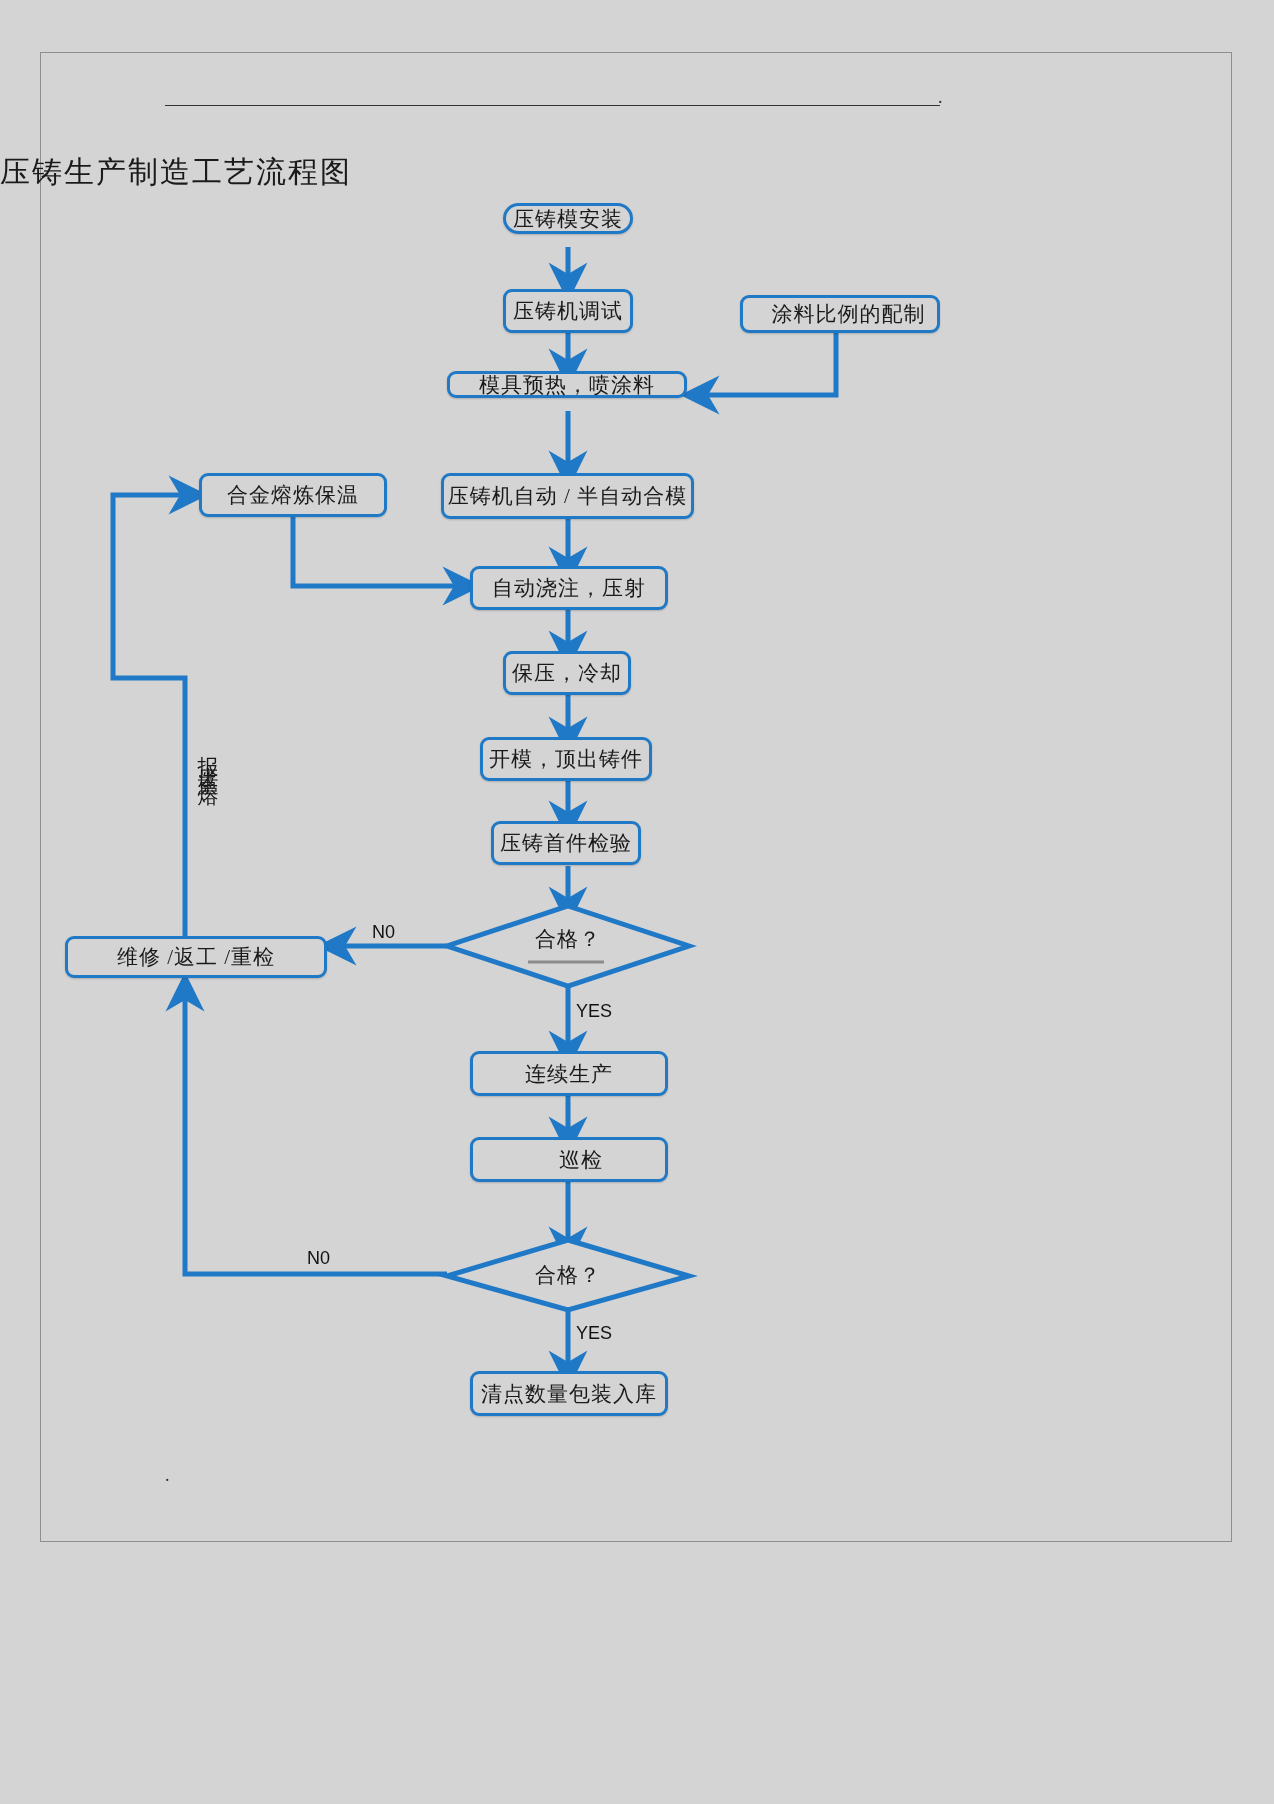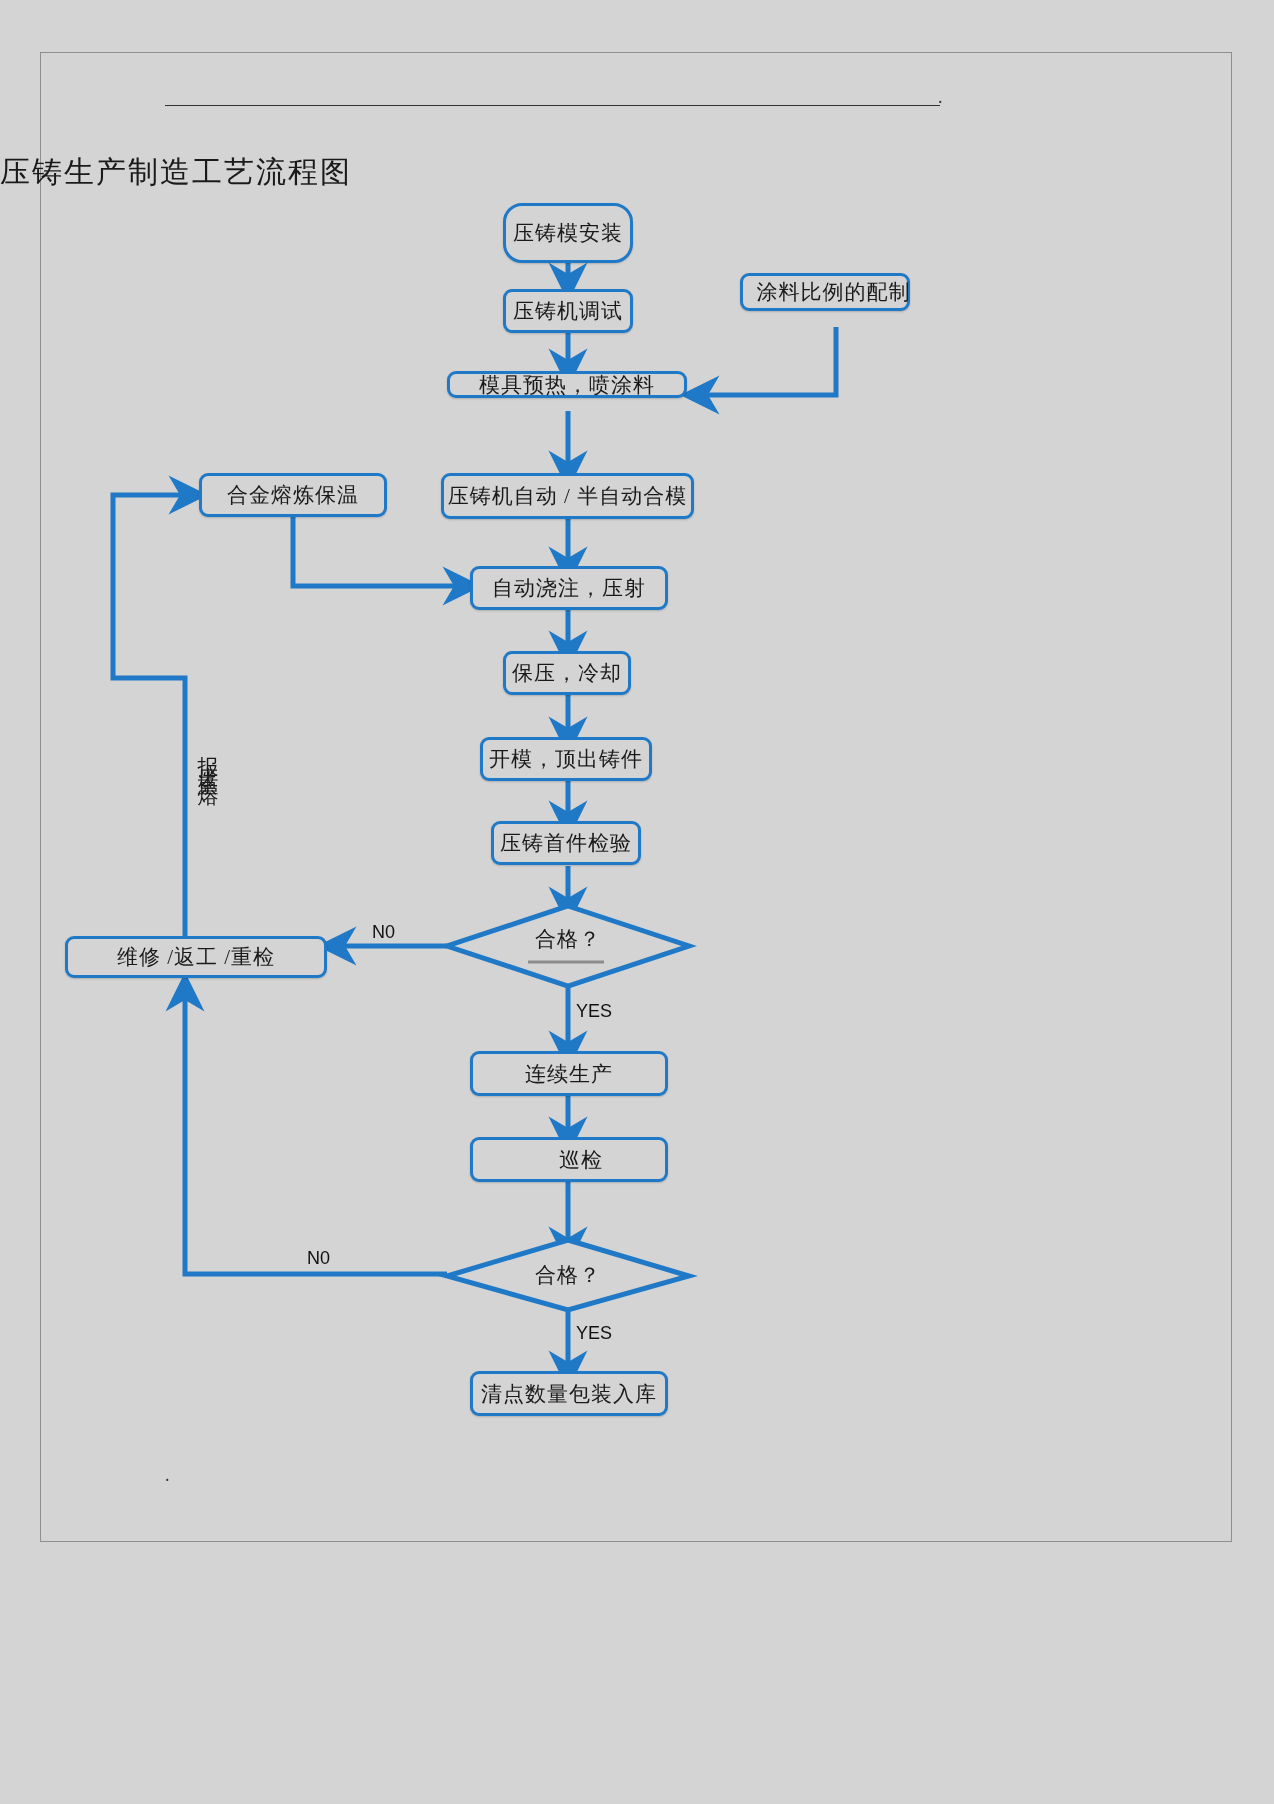--- a/index.html
+++ b/index.html
@@ -151,29 +151,29 @@
 
     <line x1="568" y1="1308" x2="568" y2="1370" marker-end="url(#ah)"></line>
   </g>
 
   <polygon points="568,906 689,946 568,986 447,946" fill="#d4d4d4" stroke="#2079c6" stroke-width="5"></polygon>
   <line x1="528" y1="962" x2="604" y2="962" stroke="#8c8c8c" stroke-width="3"></line>
 
   <polygon points="568,1240 689,1276 568,1310 447,1276" fill="#d4d4d4" stroke="#2079c6" stroke-width="5"></polygon>
 </svg>
 
-<div class="node" style="left:503px;top:203px;width:130px;height:60px;border-radius:19px;">
+<div class="node" style="left:503px;top:203px;width:130px;height:31px;border-radius:19px;">
   <span>压铸模安装</span>
 </div>
 
 <div class="node" style="left:503px;top:289px;width:130px;height:44px;">
   <span>压铸机调试</span>
 </div>
 
-<div class="node" style="left:740px;top:273px;width:170px;height:38px;padding-left:17px;">
+<div class="node" style="left:740px;top:295px;width:200px;height:38px;padding-left:17px;">
   <span>涂料比例的配制</span>
 </div>
 
 <div class="node" style="left:447px;top:371px;width:240px;height:27px;">
   <span>模具预热，喷涂料</span>
 </div>
 
 <div class="node" style="left:199px;top:473px;width:188px;height:44px;">
   <span>合金熔炼保温</span>
 </div>

